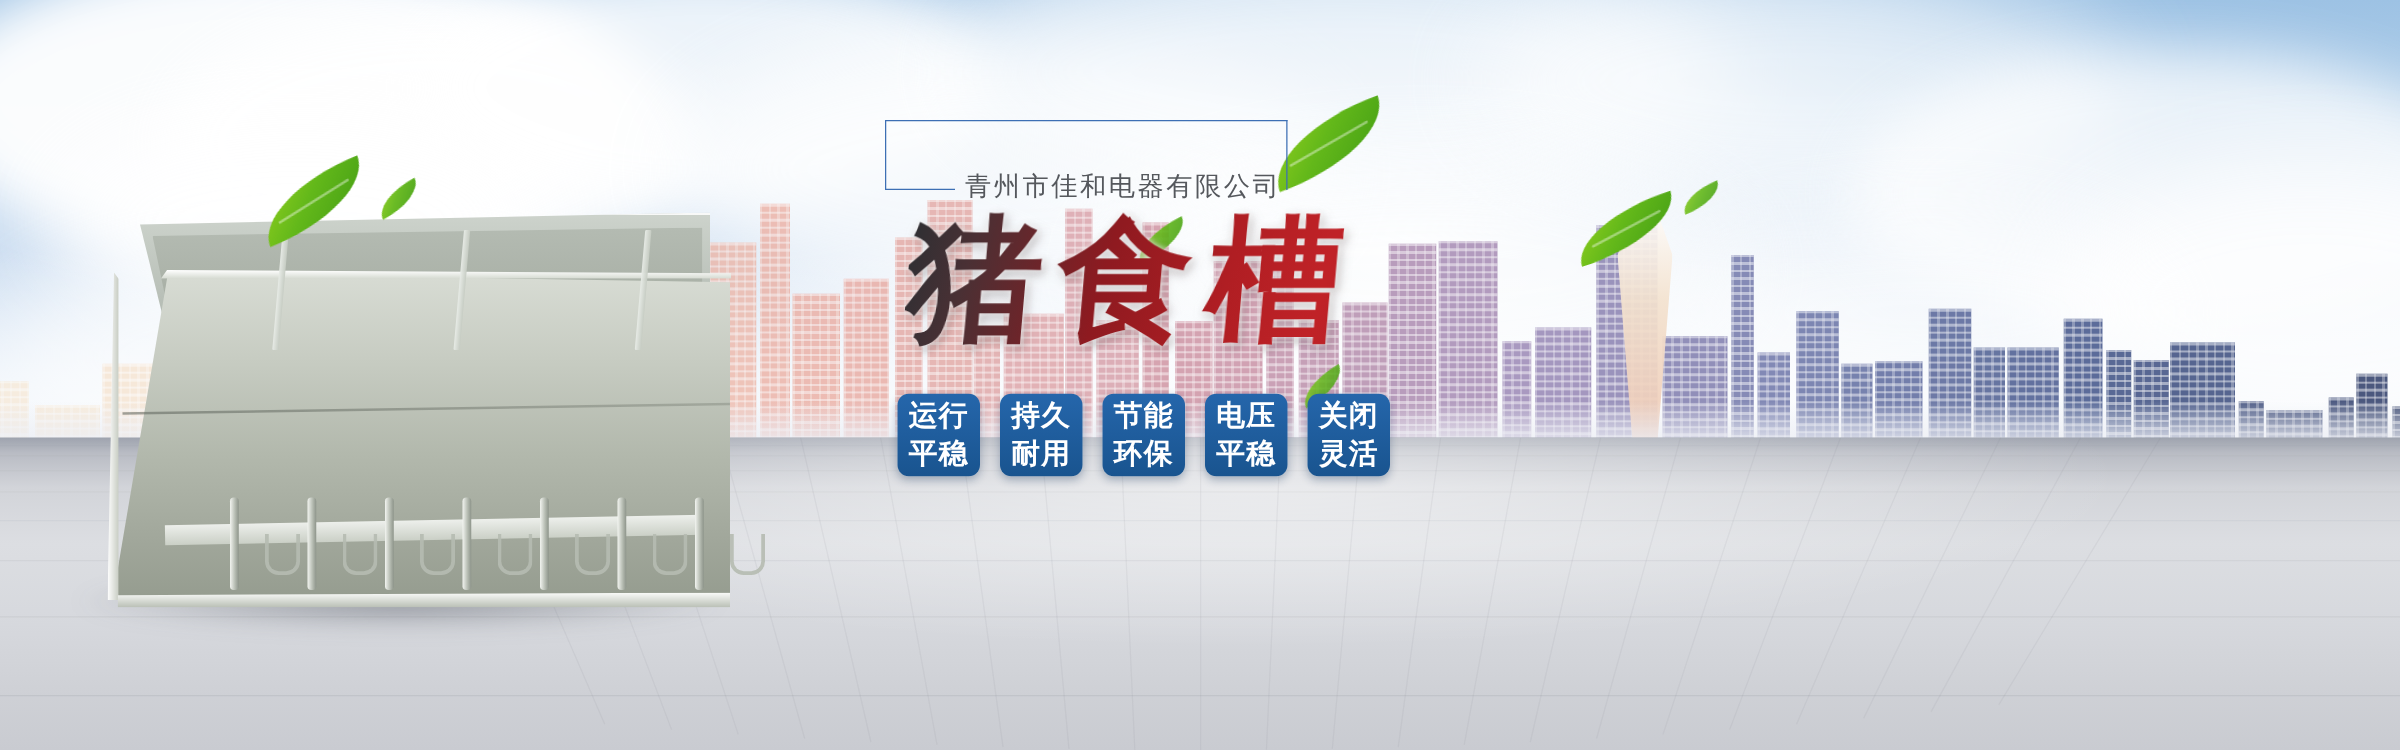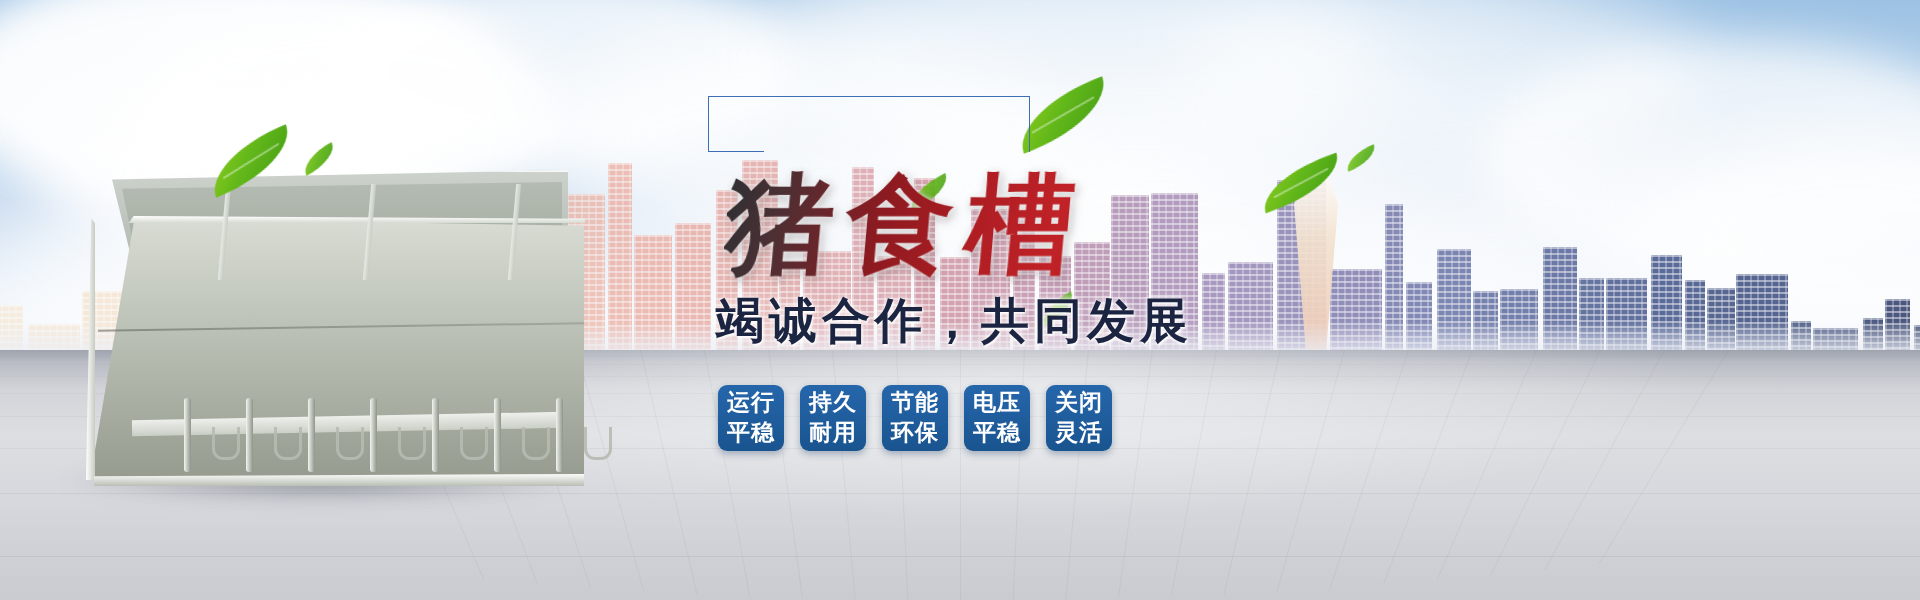--- a/index.html
+++ b/index.html
@@ -369,25 +369,25 @@
   <div class="leaf leafF"></div>
   <div class="leaf leafG"></div>
 
   <div class="copy">
 
     <div class="company-frame">
       <span class="fr-top"></span>
       <span class="fr-right"></span>
       <span class="fr-left"></span>
       <span class="fr-bot"></span>
+      <span class="company-name">青州市佳和电器有限公司</span>
     </div>
 
     <div class="title-cn">猪食槽</div>
 
-    <div class="subtitle-cn">竭诚合作，共同发展</div>
 
     <div class="badges" id="badges">
         <div class="badge">
           <span>运行</span>
           <span>平稳</span>
         </div>
         <div class="badge">
           <span>持久</span>
           <span>耐用</span>
         </div>

